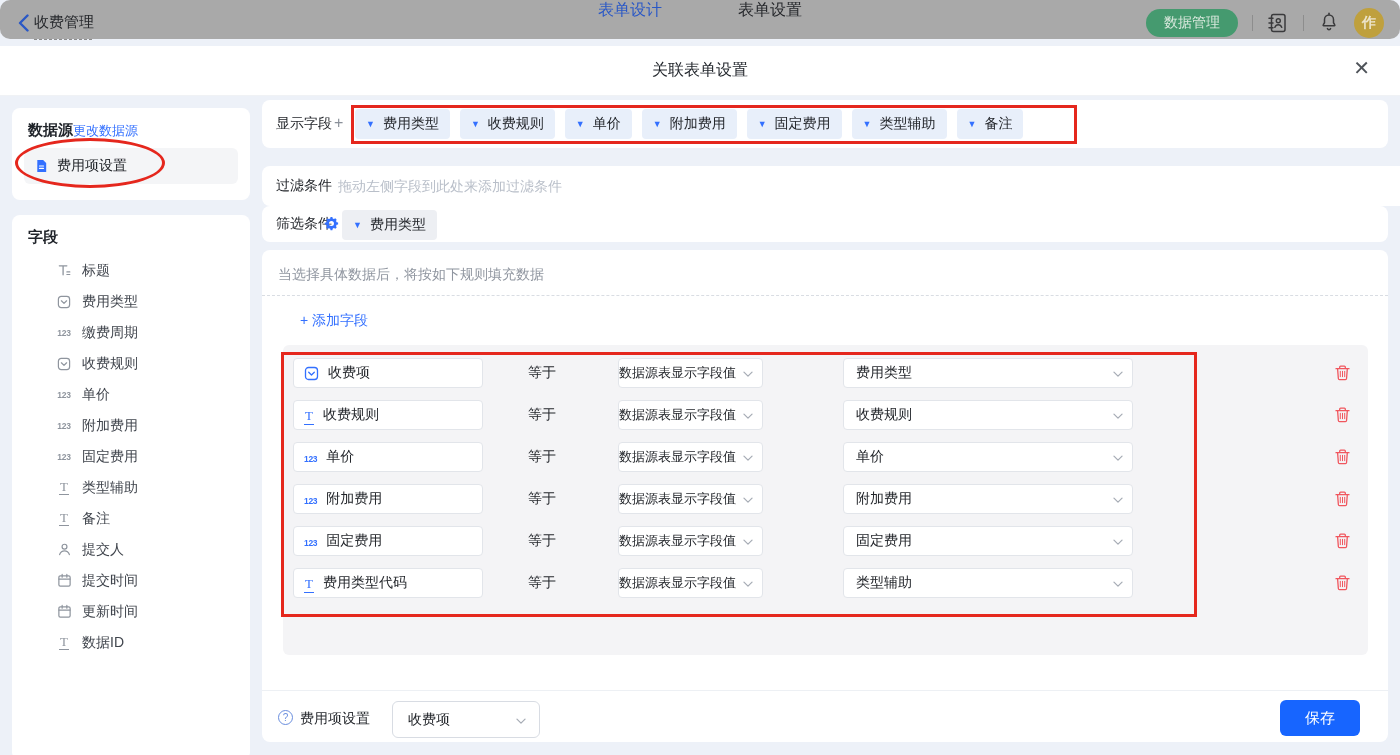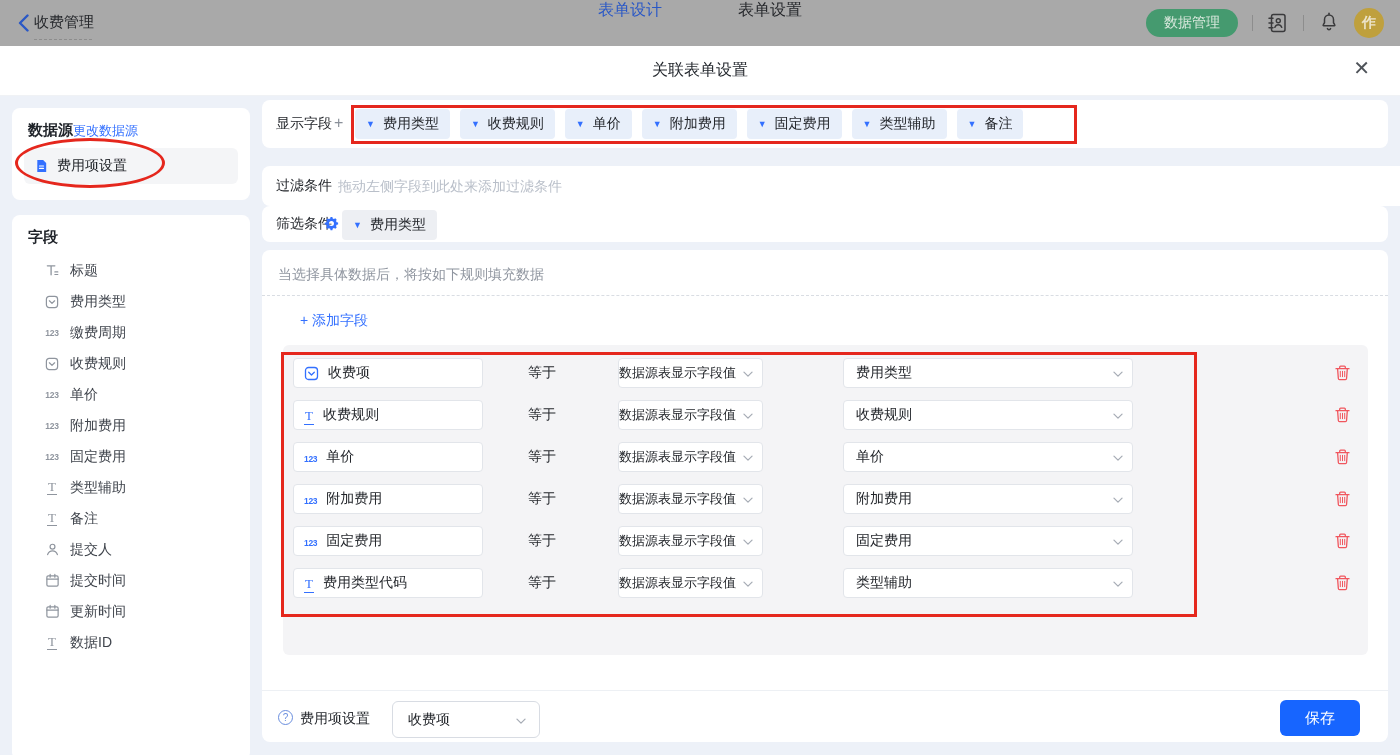--- a/index.html
+++ b/index.html
@@ -6,21 +6,21 @@
   html,body { width:1400px; height:755px; }
   body {
     position:relative; overflow:hidden;
     background:#edf1f8;
     font-family:"Liberation Sans", sans-serif;
     color:#23262b;
   }
   svg { display:block; }
 
   
-  .topbar { position:absolute; left:0; top:0; width:1400px; height:46px; background:#a9a9a9; z-index:5; }
+  .topbar { position:absolute; left:0; top:0; width:1400px; height:39px; background:#a9a9a9; z-index:5;border-radius:10px; }
   .tb-back { position:absolute; left:16px; top:14px; width:14px; height:18px; cursor:pointer; }
   .tb-title { position:absolute; left:34px; top:13px; font-size:15px; color:#26282c; }
   .tb-title-dash { position:absolute; left:34px; top:39px; width:58px; border-bottom:1px dashed #8d8d8d; }
   .tb-tabs { position:absolute; left:0; right:0; top:0; height:46px; display:flex; justify-content:center; align-items:flex-start; gap:76px; }
   .tb-tab { font-size:16px; color:#26282c; cursor:pointer; }
   .tb-tab.active { color:#2a58c6; }
   .tb-right { position:absolute; right:16px; top:0; height:46px; display:flex; align-items:center; gap:14px; }
   .tb-pill { height:28px; padding:0 18px; border-radius:15px; background:#459a6f; color:#d9e8dd; font-size:14px; display:flex; align-items:center; cursor:pointer; }
   .tb-div { width:1px; height:16px; background:#8d8d8d; }
   .tb-ic { width:22px; height:22px; cursor:pointer; }
@@ -38,21 +38,21 @@
   #ds-card { left:12px; top:108px; width:238px; height:92px; }
   .ds-head { position:absolute; left:16px; right:16px; top:13px; display:flex; align-items:center; }
   .ds-title { font-size:15px; font-weight:bold; color:#1f2329; }
   .ds-link { font-size:13px; color:#3370ff; cursor:pointer; }
   .ds-item { position:absolute; left:12px; right:12px; top:40px; height:36px; background:#f4f5f7; border-radius:6px; display:flex; align-items:center; gap:8px; padding:0 10px; cursor:pointer; font-size:14px; color:#23262b; }
 
   
   #fields-card { left:12px; top:215px; width:238px; height:545px; }
   .f-title { position:absolute; left:16px; top:13px; font-size:15px; font-weight:bold; color:#1f2329; }
   .f-list { position:absolute; left:0; top:40px; right:0; }
-  .f-item { height:31px; display:flex; align-items:center; gap:10px; padding-left:32px; font-size:14px; color:#40454d; cursor:pointer; }
+  .f-item { height:31px; display:flex; align-items:center; gap:10px; padding-left:44px; font-size:14px; color:#40454d; cursor:pointer; }
   .f-item .fic { width:16px; display:flex; justify-content:center; color:#8f959e; }
   .num-glyph { font-size:8.5px; font-weight:bold; letter-spacing:-0.3px; color:#8f959e; }
   .txt-glyph { font-family:"Liberation Serif", serif; font-size:13px; line-height:1; border-bottom:1.5px solid #8f959e; padding:0 1px 1px; color:#8f959e; }
   .blue .num-glyph { color:#3370ff; }
   .blue .txt-glyph { color:#3370ff; border-bottom-color:#3370ff; }
 
   
   #card-display { left:262px; top:100px; width:1126px; height:48px; }
   .cd-label { position:absolute; left:14px; top:15px; font-size:14px; font-weight:500; color:#23262b; }
   .cd-plus { position:absolute; left:72px; top:14px; font-size:16px; color:#8a9099; cursor:pointer; }

